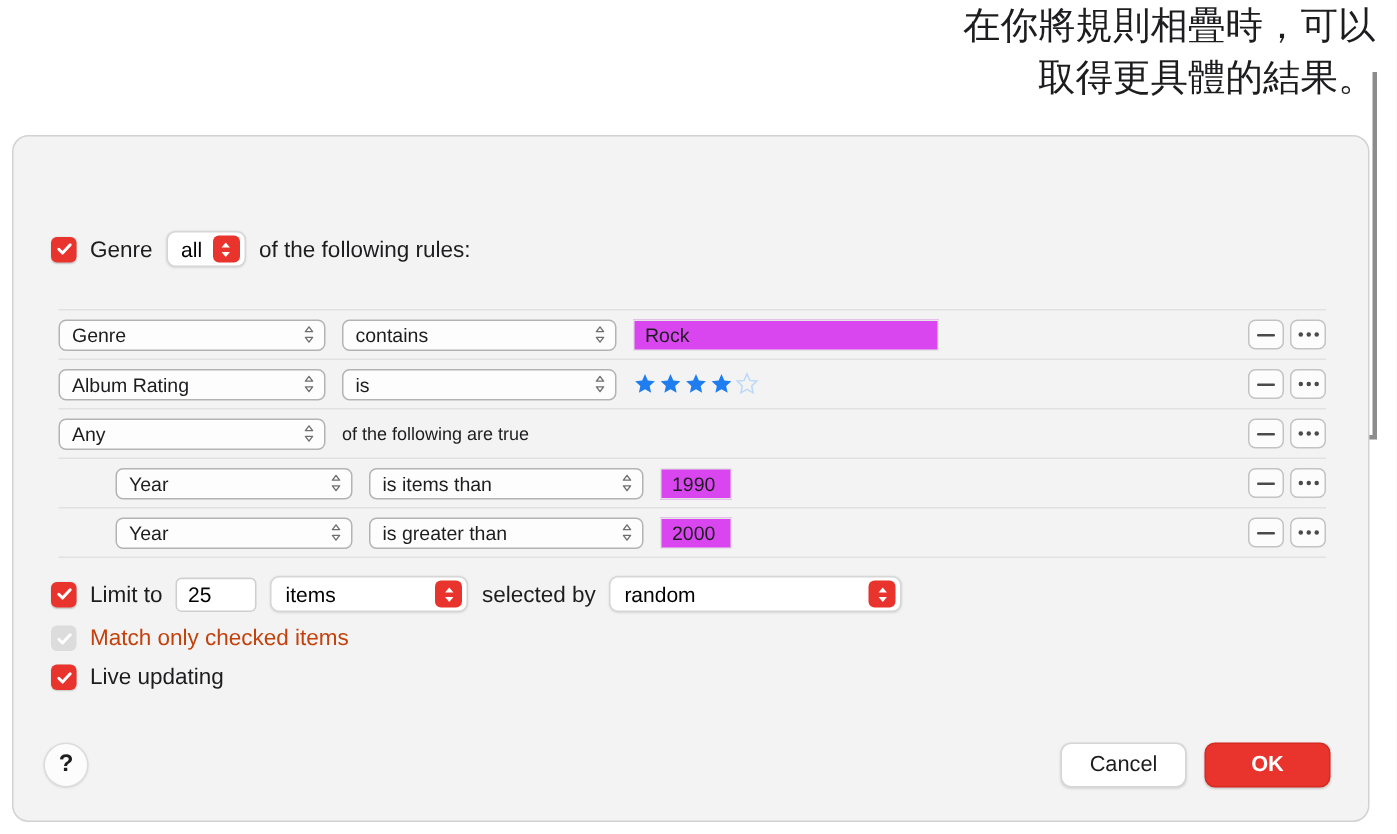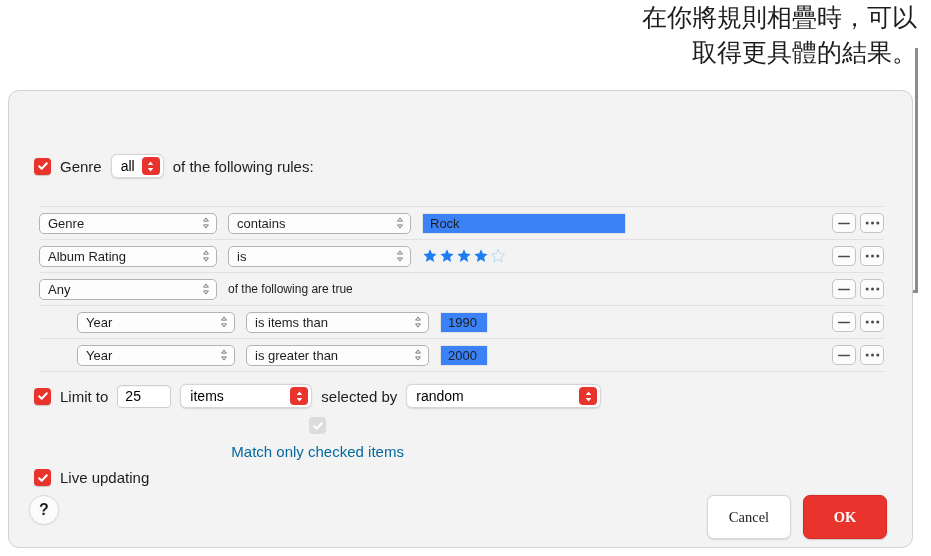--- a/index.html
+++ b/index.html
@@ -167,21 +167,21 @@
     border-radius: 4px;
     background: #e8342c;
     display: flex;
     align-items: center;
     justify-content: center;
   }
 
   
   .valuefield {
     height: 21px;
-    background: #3b82f6;
+    background: #d946ef;
     border: 1px solid #e4e4e4;
     box-sizing: border-box;
     display: inline-flex;
     align-items: center;
     padding: 0 7px;
     font-size: 13px;
     color: #1d1d1f;
     white-space: nowrap;
   }
   
@@ -266,21 +266,21 @@
     top: 293px;
   }
   .opt-row {
     display: flex;
     align-items: center;
     gap: 9px;
     font-size: 15px;
     color: #1d1d1f;
     margin-bottom: 9px;
   }
-  .opt-row.muted { color: #0369a1; flex-direction: column; }
+  .opt-row.muted { color: #c2410c; }
 
   
   #footer {
     position: absolute;
     left: 0;
     right: 0;
     bottom: 0;
     height: 62px;
   }
   #help-button {
@@ -302,30 +302,29 @@
     box-shadow: 0 0.5px 1.5px rgba(0,0,0,0.1);
   }
   #footer-actions {
     position: absolute;
     right: 25px;
     top: 10px;
     display: flex;
     gap: 12px;
   }
   .btn {
-    height: 44px;
+    height: 30px;
     min-width: 84px;
     border-radius: 7px;
     display: inline-flex;
     align-items: center;
     justify-content: center;
     font-size: 14.5px;
     box-sizing: border-box;
     padding: 0 16px;
-    font-family: Liberation Serif, serif;
   }
   .btn.secondary {
     background: #ffffff;
     border: 1px solid #d6d6d6;
     color: #1d1d1f;
     box-shadow: 0 0.5px 1.5px rgba(0,0,0,0.12);
   }
   .btn.primary {
     background: #e8342c;
     color: #ffffff;

